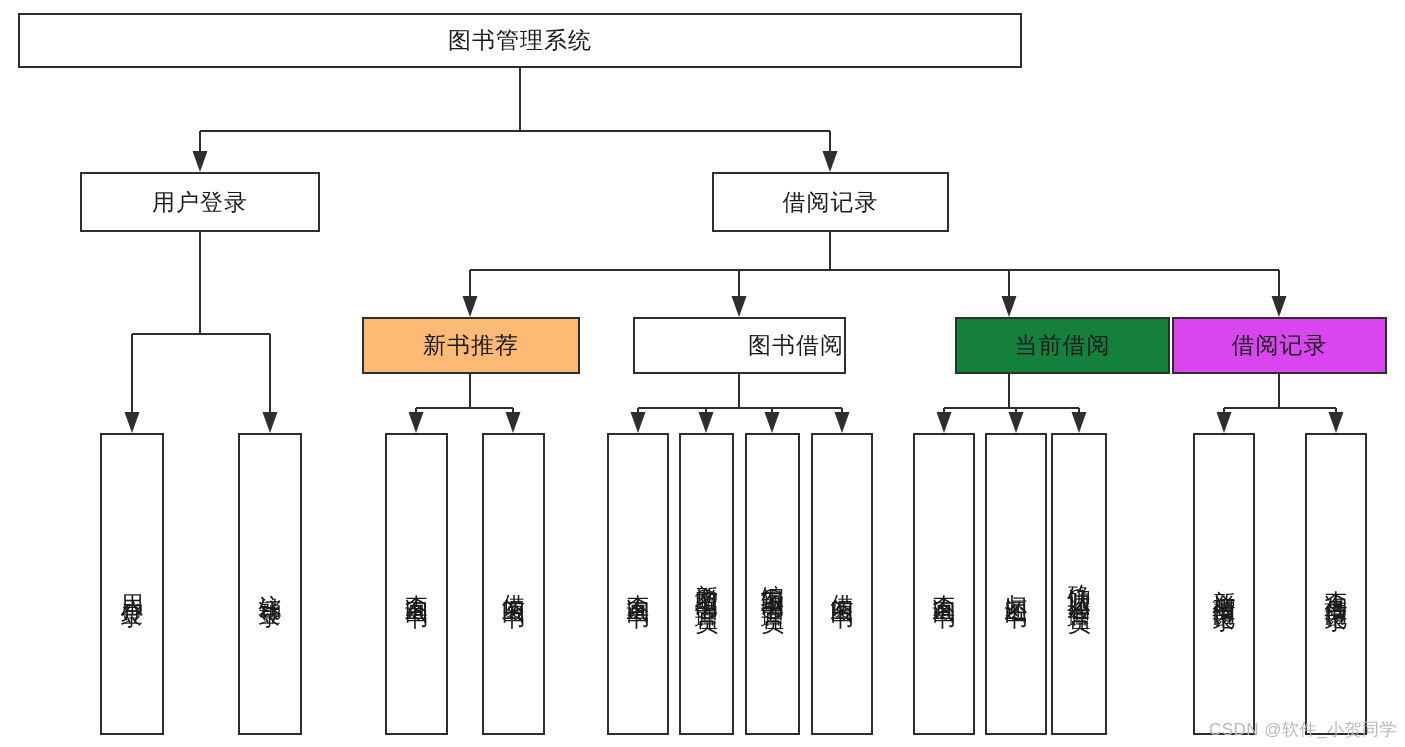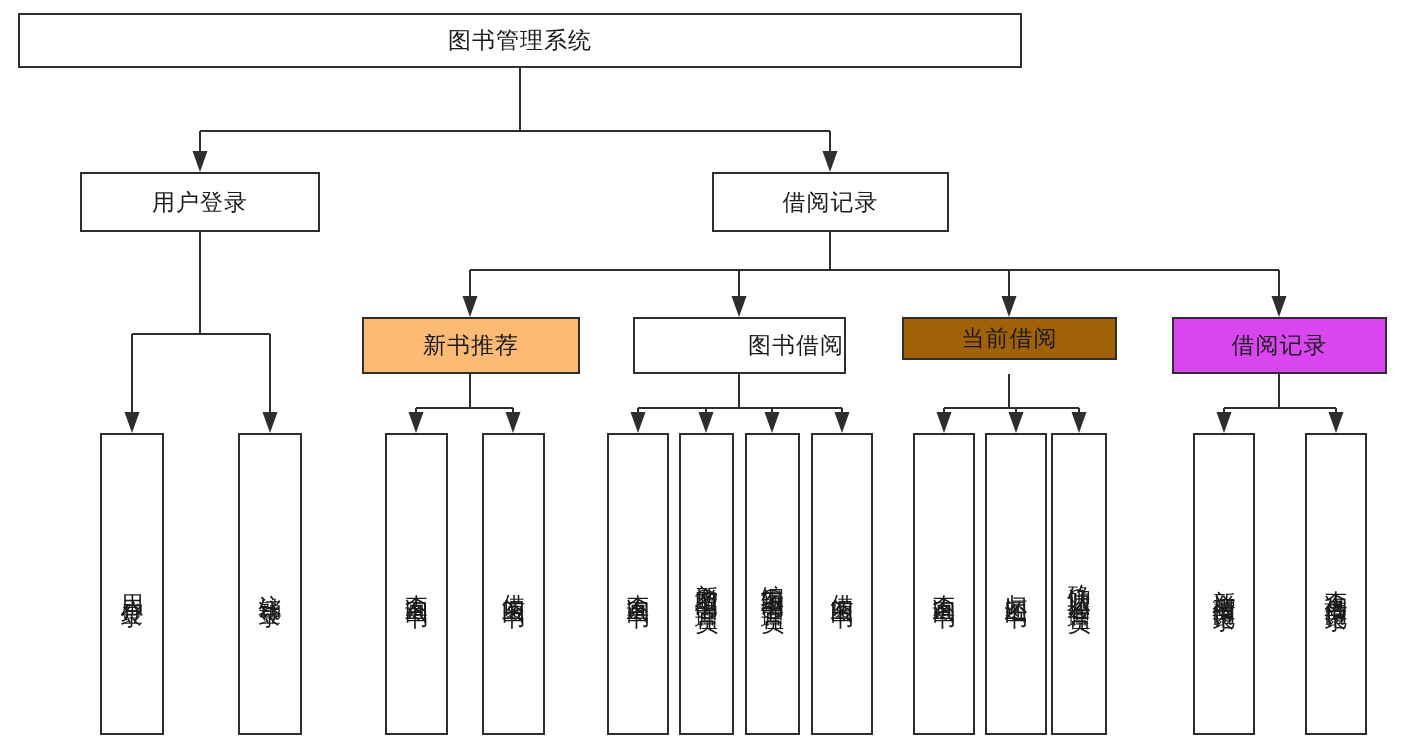--- a/index.html
+++ b/index.html
@@ -130,21 +130,21 @@
       </div>
       <div class="node horiz" style="left: 712px; top: 172px; width: 237px; height: 60px; border-color: rgb(46, 46, 46); background: rgb(255, 255, 255); color: rgb(26, 26, 26);">
         <span class="htext">借阅记录</span>
       </div>
       <div class="node horiz" style="left: 362px; top: 317px; width: 218px; height: 57px; border-color: rgb(46, 46, 46); background: #fdba74; color: rgb(26, 26, 26);">
         <span class="htext">新书推荐</span>
       </div>
       <div class="node horiz" style="left: 633px; top: 317px; width: 213px; height: 57px; border-color: rgb(46, 46, 46); background: rgb(255, 255, 255); color: rgb(26, 26, 26); justify-content: flex-end;">
         <span class="htext">图书借阅</span>
       </div>
-      <div class="node horiz" style="left: 902px; top: 317px; width: 215px; height: 43px; border-color: rgb(46, 46, 46); background: #a16207; color: rgb(26, 26, 26);">
+      <div class="node horiz" style="left: 955px; top: 317px; width: 215px; height: 57px; border-color: rgb(46, 46, 46); background: #15803d; color: rgb(26, 26, 26);">
         <span class="htext">当前借阅</span>
       </div>
       <div class="node horiz" style="left: 1172px; top: 317px; width: 215px; height: 57px; border-color: rgb(46, 46, 46); background: #d946ef; color: rgb(26, 26, 26);">
         <span class="htext">借阅记录</span>
       </div>
       <div class="node vert" style="left: 100px; top: 433px; width: 64px; height: 302px; border-color: rgb(46, 46, 46); background: rgb(255, 255, 255); color: rgb(26, 26, 26);">
         <span class="vtext">用户登录</span>
       </div>
       <div class="node vert" style="left: 238px; top: 433px; width: 64px; height: 302px; border-color: rgb(46, 46, 46); background: rgb(255, 255, 255); color: rgb(26, 26, 26);">
         <span class="vtext">注销登录</span>
@@ -177,14 +177,15 @@
         <span class="vtext">确认归还（管理员）</span>
       </div>
       <div class="node vert" style="left: 1193px; top: 433px; width: 62px; height: 302px; border-color: rgb(46, 46, 46); background: rgb(255, 255, 255); color: rgb(26, 26, 26);">
         <span class="vtext">新增借阅记录</span>
       </div>
       <div class="node vert" style="left: 1305px; top: 433px; width: 62px; height: 302px; border-color: rgb(46, 46, 46); background: rgb(255, 255, 255); color: rgb(26, 26, 26);">
         <span class="vtext">查询借阅记录</span>
       </div>
     </div>
 
+  <div id="watermark">CSDN @软件_小贺同学</div>
 
 </div>
 
 </body></html>

